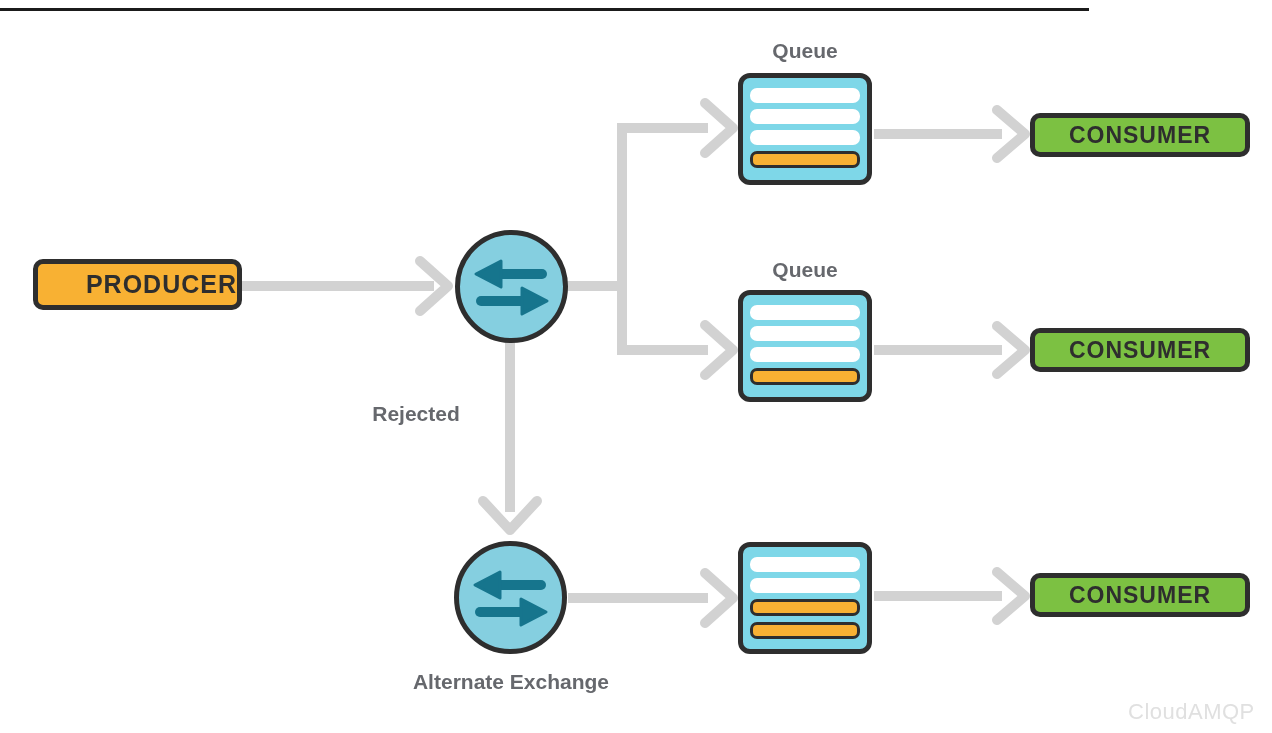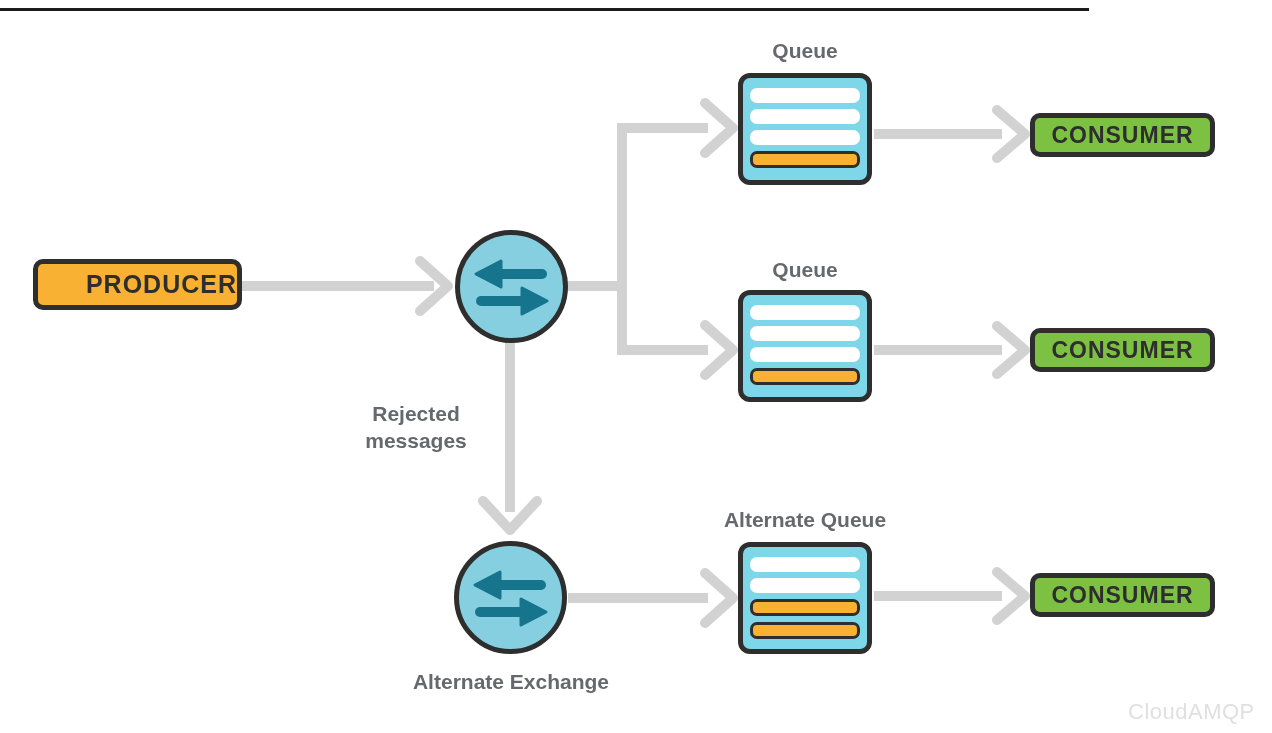--- a/index.html
+++ b/index.html
@@ -10,21 +10,21 @@
   #topline{position:absolute;left:0;top:8px;width:1089px;height:3px;background:var(--topline);}
   #connectors{position:absolute;left:0;top:0;}
   #connectors .conn{stroke:var(--connector-gray);stroke-width:10;fill:none;}
   #connectors .chev{stroke:var(--connector-gray);stroke-width:10;fill:none;stroke-linecap:round;stroke-linejoin:round;}
   .node{
     position:absolute;display:flex;align-items:center;justify-content:center;
     border:5px solid var(--outline);border-radius:10px;box-sizing:border-box;
     font-weight:bold;color:var(--outline);letter-spacing:1px;
   }
   .producer{left:33px;top:259px;width:209px;height:51px;background:var(--orange);font-size:25px;justify-content:flex-end;}
-  .consumer{width:185px;height:44px;background:var(--green);font-size:23px;left:1030px;}
+  .consumer{width:220px;height:44px;background:var(--green);font-size:23px;left:1030px;}
   .circle{
     position:absolute;width:113px;height:113px;border-radius:50%;box-sizing:border-box;
     background:var(--node-blue);border:5px solid var(--outline);
     display:flex;align-items:center;justify-content:center;
   }
   .circle svg .shaft{stroke:var(--teal);stroke-width:10;stroke-linecap:round;fill:none;}
   .circle svg .head{fill:var(--teal);stroke:var(--teal);stroke-width:3;stroke-linejoin:round;}
   .queue{
     position:absolute;width:134px;height:112px;box-sizing:border-box;
     background:var(--queue-blue);border:5px solid var(--outline);border-radius:12px;
@@ -98,34 +98,32 @@
   <div class="glabel" style="left:705px;top:256px;width:200px;">Queue</div>
   <div class="queue" style="left:738px;top:290px;">
       <div class="bar white"></div>
       <div class="bar white"></div>
       <div class="bar white"></div>
       <div class="bar orange"></div>
     </div>
 
   <div class="glabel" style="left:316px;top:400px;width:200px;">
     <div>Rejected</div>
-    <div>messages</div>
   </div>
 
   <div class="circle" style="left:454px;top:541px;">
     <svg width="103" height="103" viewBox="0 0 103 103">
       <line class="shaft" x1="38" y1="39" x2="82" y2="39"></line>
       <polygon class="head" points="41,26 16,39 41,52"></polygon>
       <line class="shaft" x1="21" y1="66" x2="65" y2="66"></line>
       <polygon class="head" points="62,53 87,66 62,79"></polygon>
     </svg>
   </div>
   <div class="glabel" style="left:380px;top:668px;width:262px;">Alternate Exchange</div>
 
-  <div class="glabel" style="left:705px;top:506px;width:200px;">Alternate Queue</div>
   <div class="queue" style="left:738px;top:542px;">
       <div class="bar white"></div>
       <div class="bar white"></div>
       <div class="bar orange"></div>
       <div class="bar orange"></div>
     </div>
 
   <div class="node consumer" style="top:113px;">
     <span>CONSUMER</span>
   </div>

